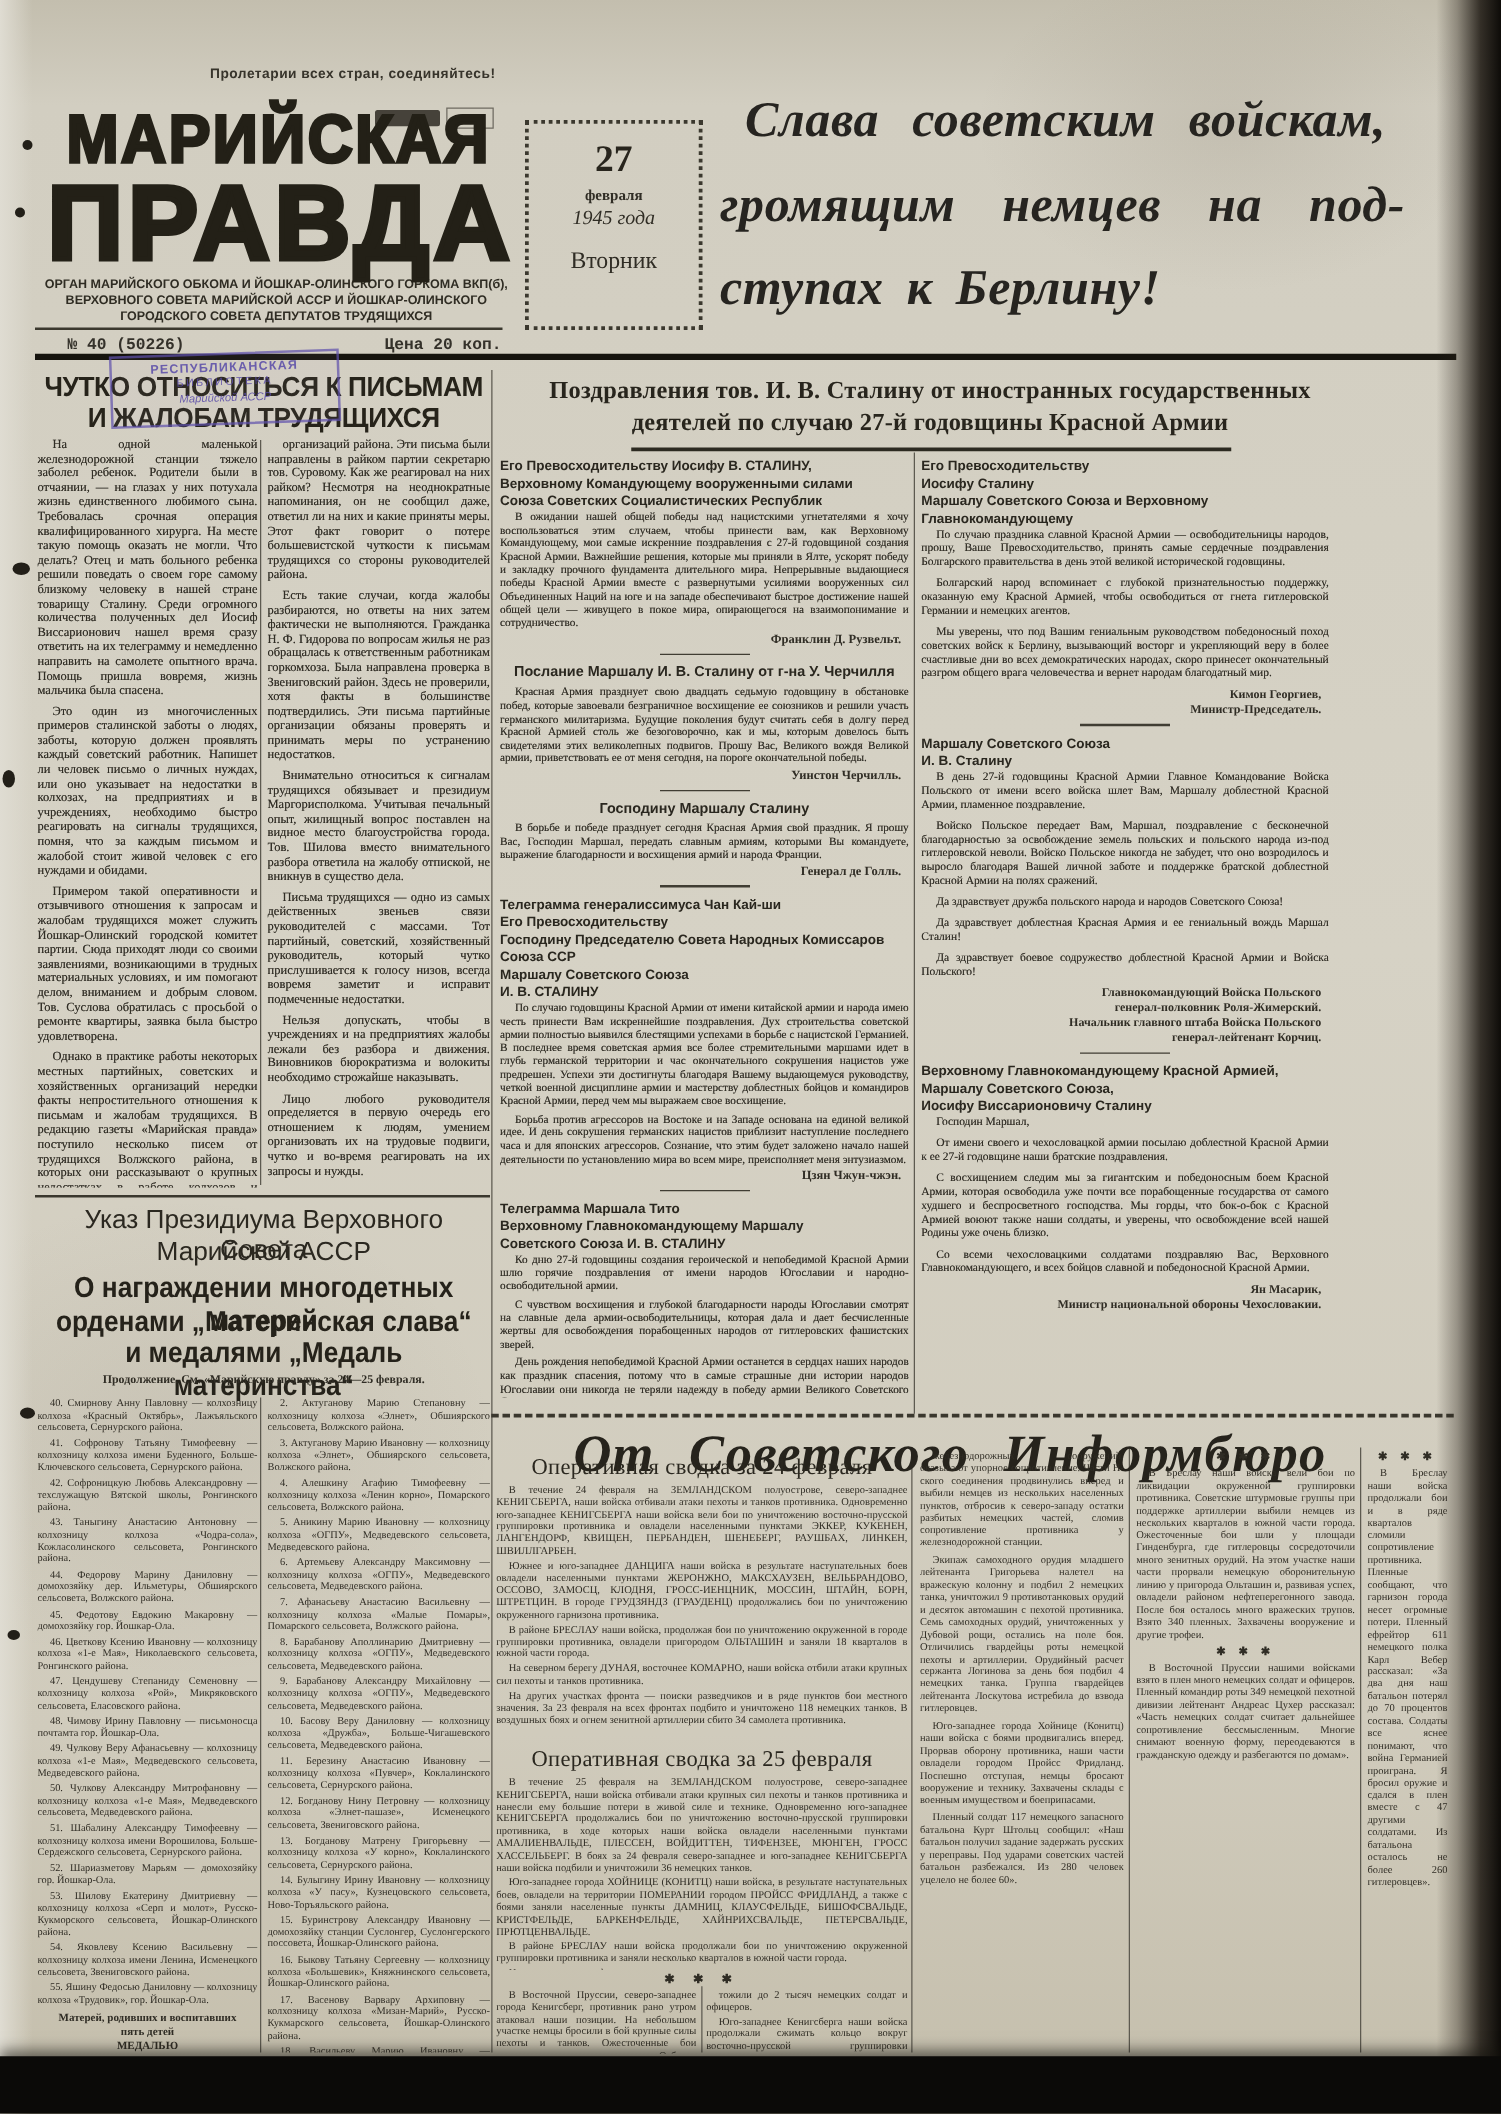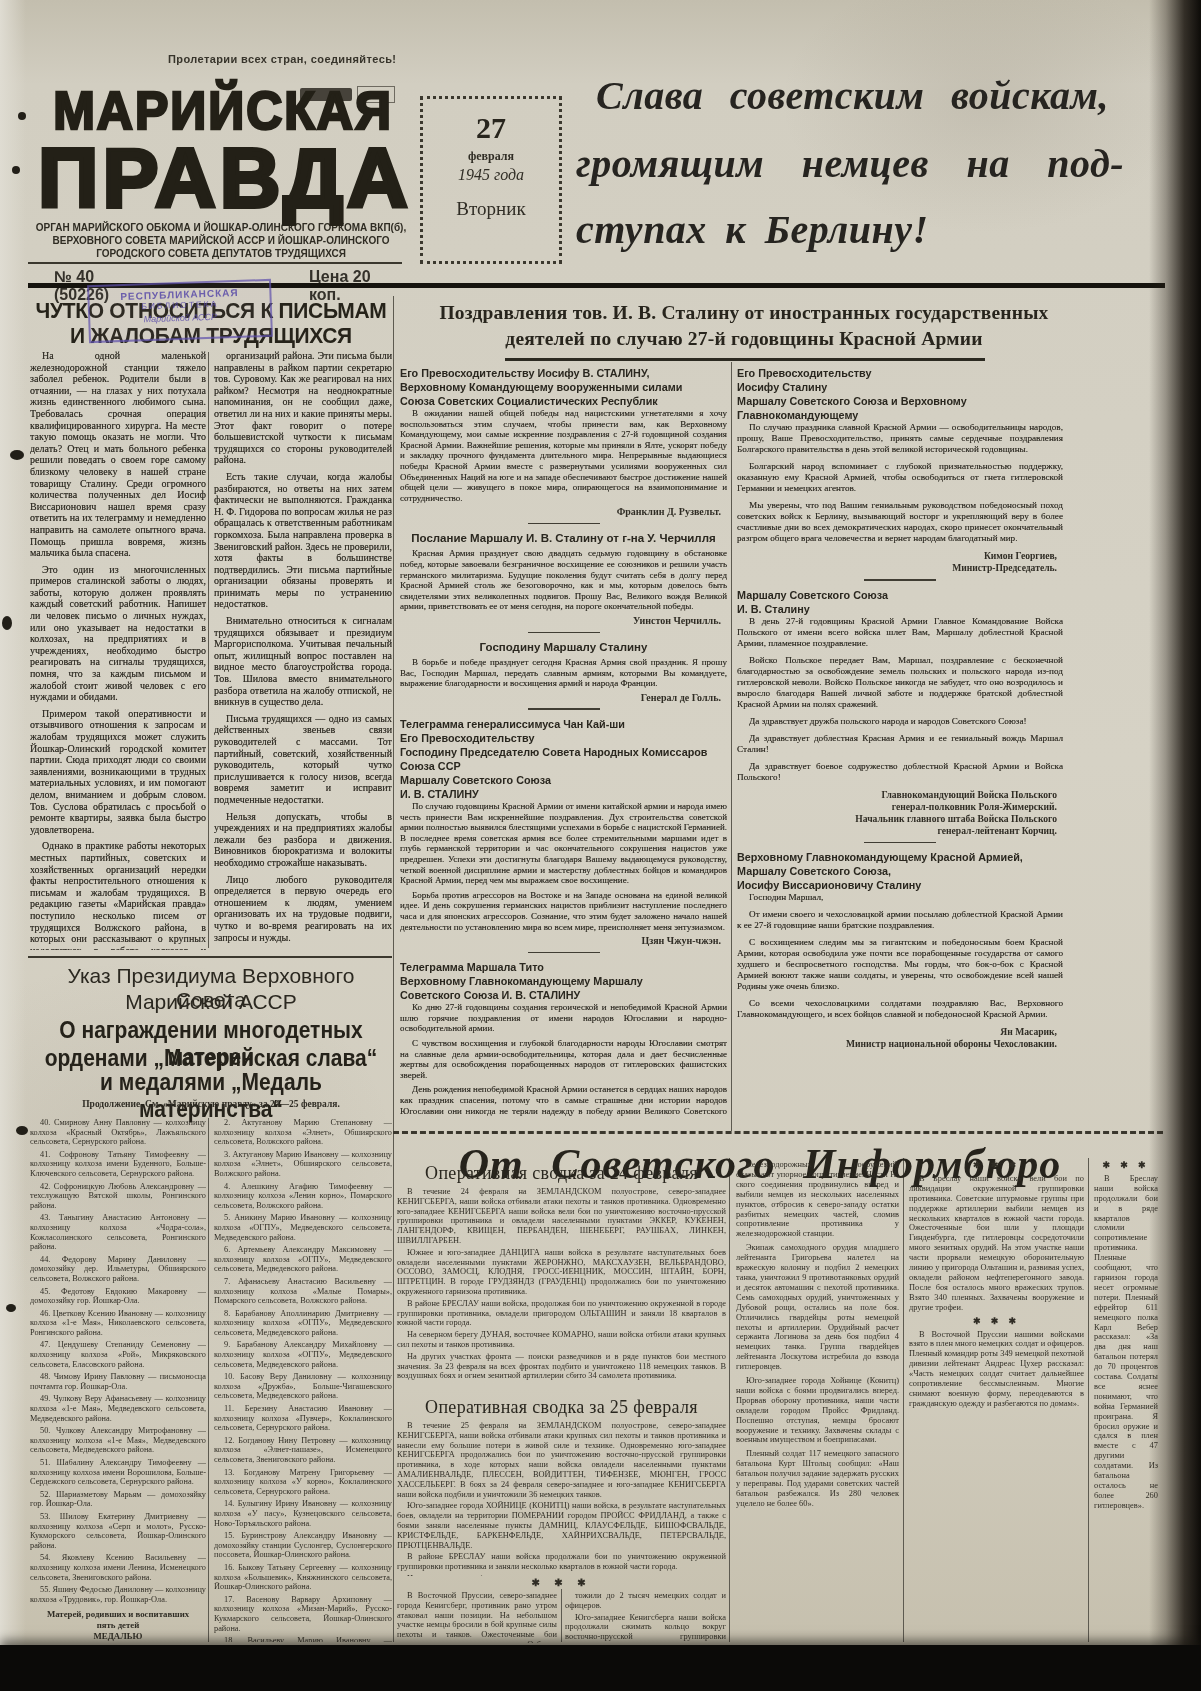--- a/index.html
+++ b/index.html
@@ -26,22 +26,22 @@
 
   .mast-t1{left:32px;top:86px;width:382px;text-align:center;font-family:"Liberation Sans",sans-serif;
     font-weight:bold;font-size:50px;line-height:1;letter-spacing:2px;color:#232017;
     -webkit-text-stroke:2.5px #232017;transform:scaleY(1.08);}
   .mast-t2{left:38px;top:134px;width:372px;text-align:center;font-family:"Liberation Sans",sans-serif;
     font-weight:bold;font-size:84px;line-height:1.05;letter-spacing:4px;color:#232017;
     -webkit-text-stroke:4px #232017;}
   .organ{left:30px;top:221px;width:382px;text-align:center;font-family:"Liberation Sans",sans-serif;
     font-weight:bold;font-size:10px;line-height:1.3;color:#2f2c23;}
   .organ-rule{left:28px;top:262px;width:374px;height:2px;background:#3b382e;}
-  .issue-line{left:28px;top:268px;width:374px;font-family:Liberation Sans, sans-serif;
-    font-weight:bold;font-size:16px;color:#34312a;display:flex;}
+  .issue-line{left:28px;top:268px;width:374px;font-family:Liberation Mono, monospace;
+    font-weight:bold;font-size:13px;color:#34312a;display:flex;}
   .issue-line .num{margin-left:26px;}
   .issue-line .price{margin-left:160px;}
   .thick-rule{left:28px;top:283px;width:1137px;height:5px;background:#16140e;}
 
   .date-box{left:420px;top:96px;width:136px;height:162px;border:3px dotted #3b382e;text-align:center;}
   .db-day{font-size:30px;font-weight:bold;margin-top:12px;color:#28251d;}
   .db-month{font-size:12px;font-weight:bold;margin-top:4px;}
   .db-year{font-size:16px;font-style:italic;margin-top:2px;}
   .db-weekday{font-size:19px;margin-top:14px;}
 

